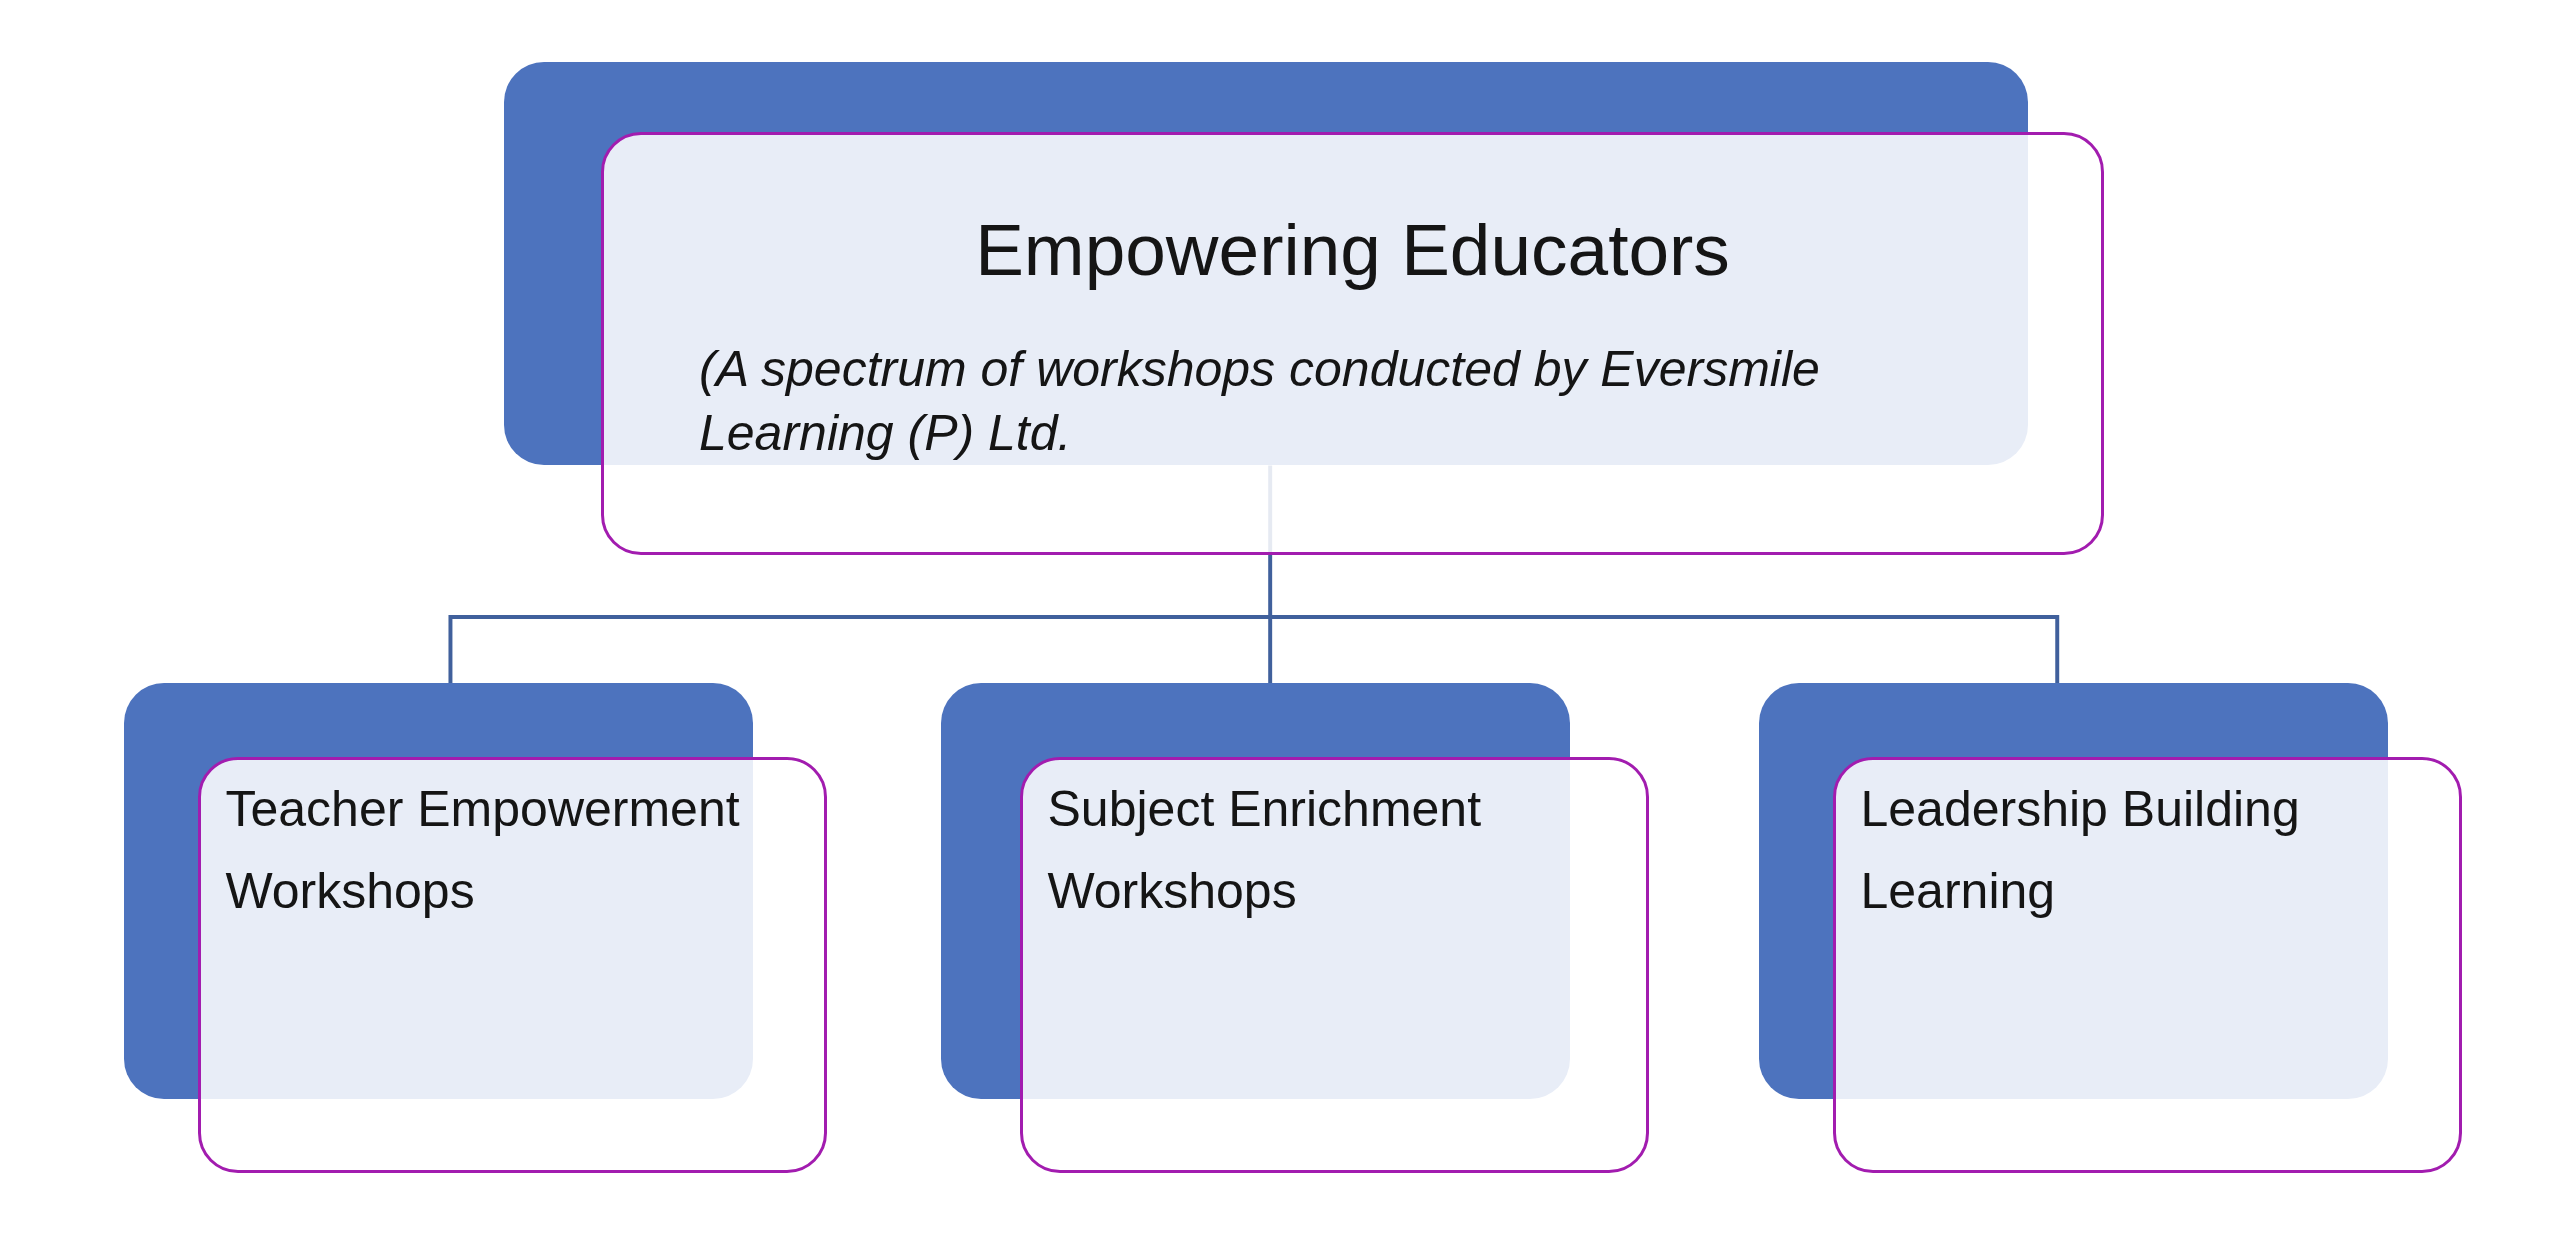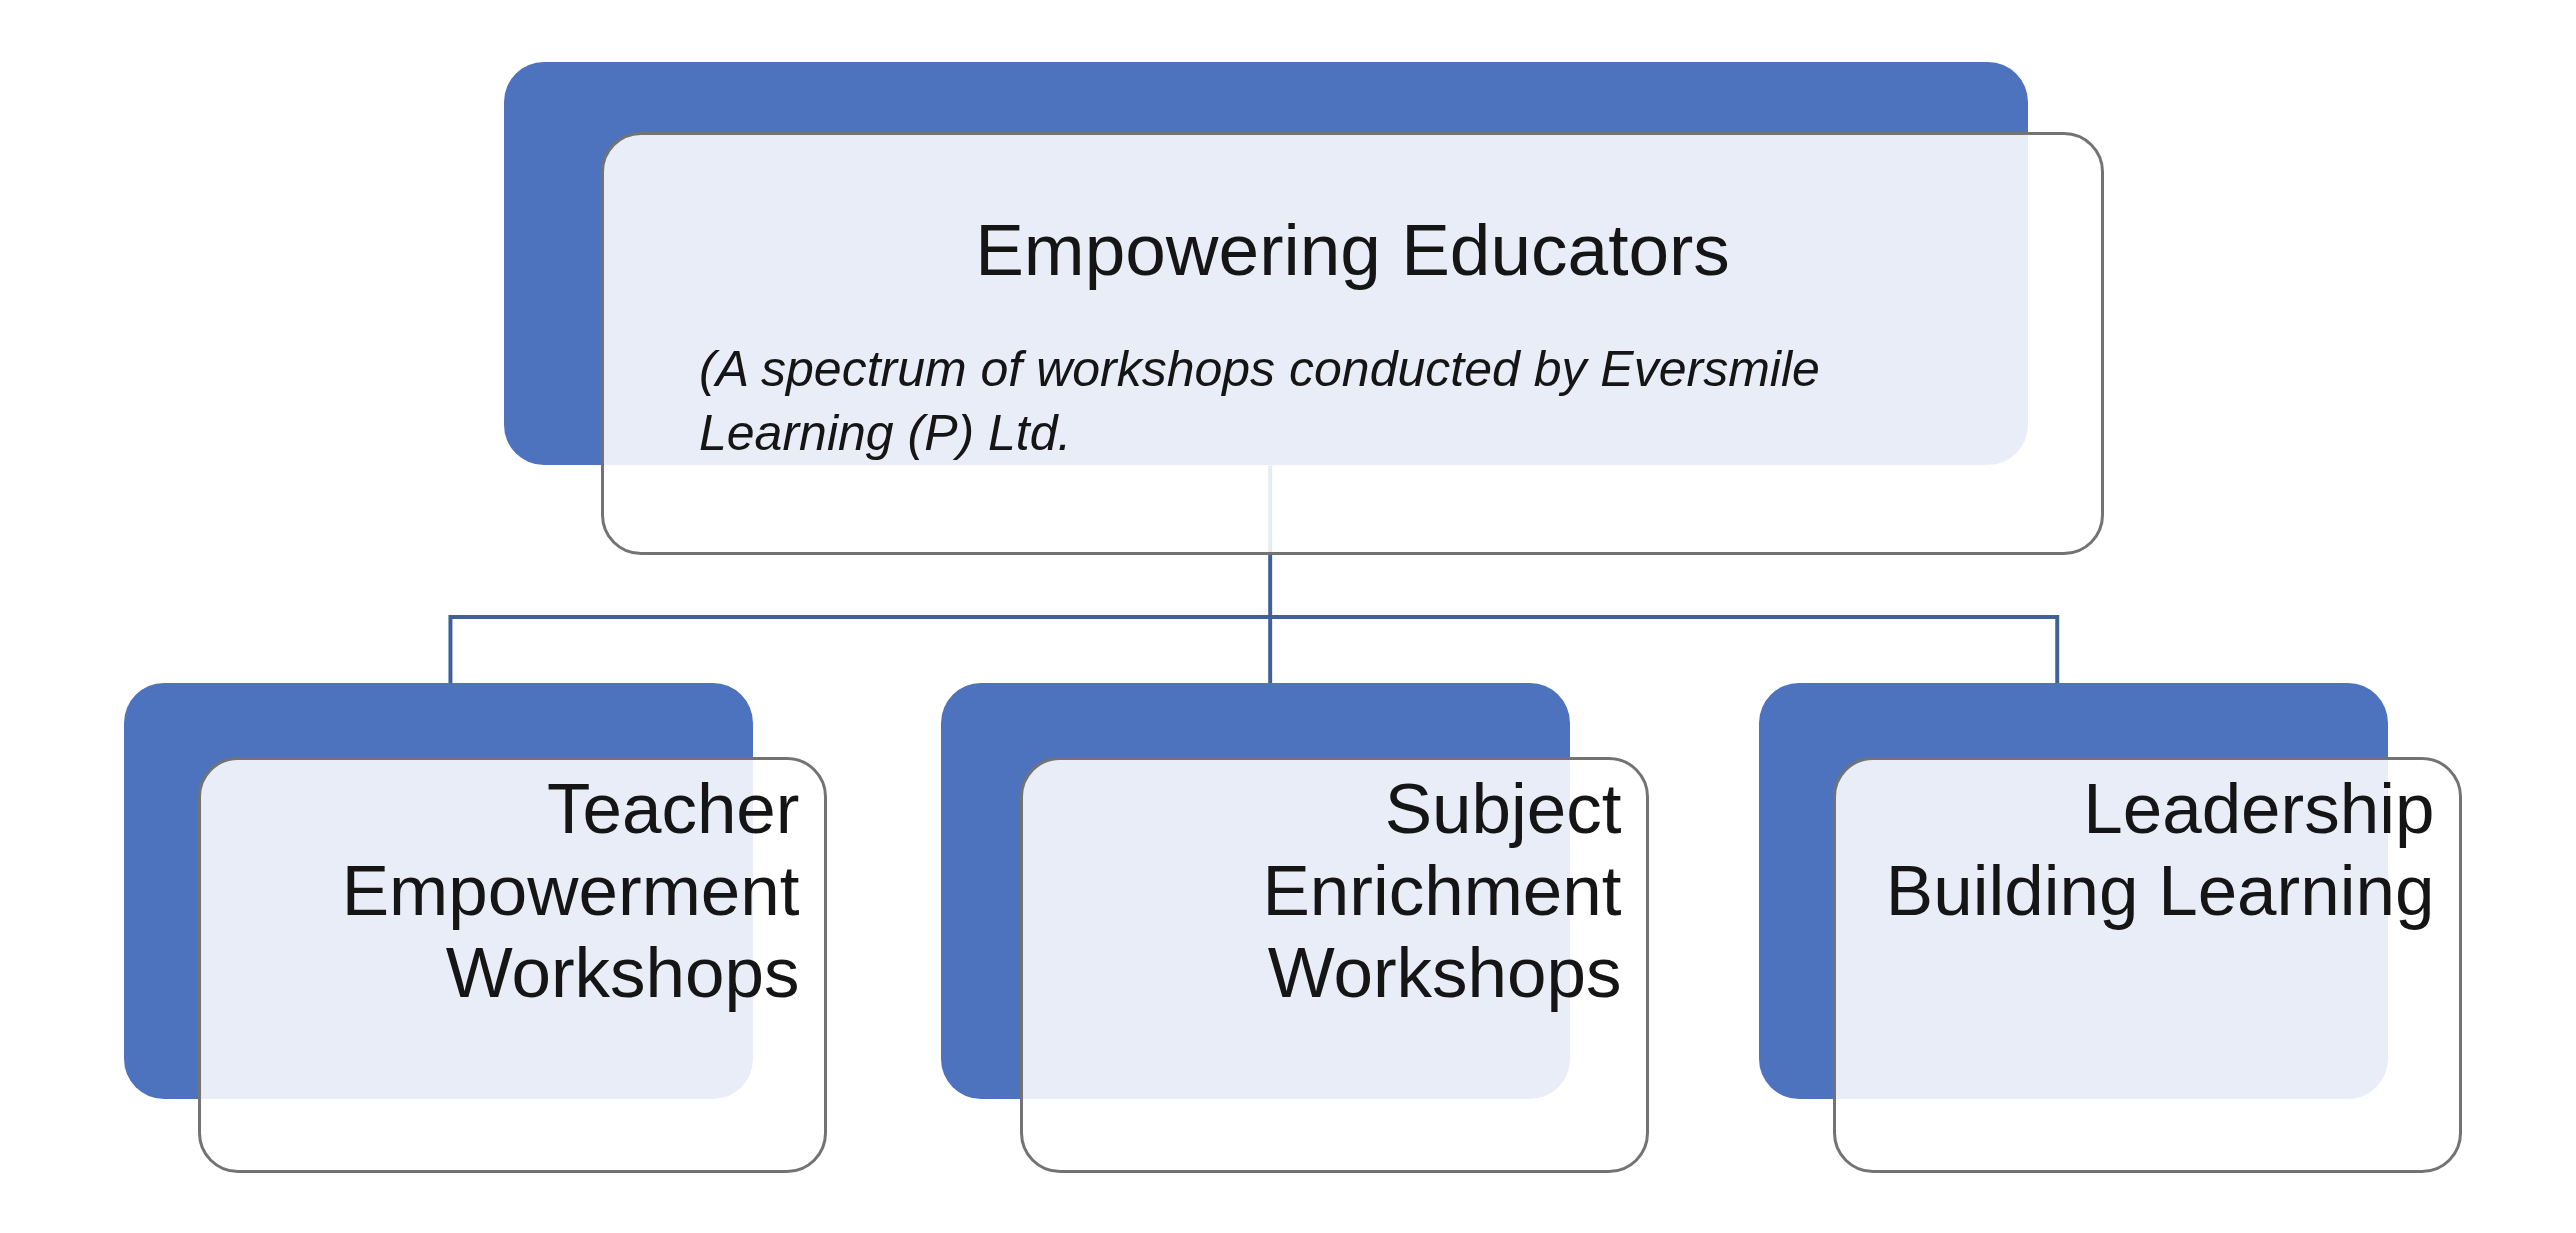--- a/index.html
+++ b/index.html
@@ -19,21 +19,21 @@
   }
   .shape-back {
     position: absolute;
     background: #4D73BE;
     border-radius: 40px;
     z-index: 1;
   }
   .shape-front {
     position: absolute;
     background: rgba(255,255,255,0.87);
-    border: 3px solid #737373;
+    border: 3px solid #a21caf;
     border-radius: 40px;
     box-sizing: border-box;
     z-index: 2;
     display: flex;
     flex-direction: column;
     align-items: center;
   }
   
   .root-back  { left: 504px; top: 62px;  width: 1524px; height: 403px; }
   .root-front { left: 601px; top: 132px; width: 1503px; height: 423px; padding-top: 69px; }
@@ -57,23 +57,23 @@
     justify-content: flex-start;
     padding-top: 8px;
   }
   .back-1  { left: 124px; }
   .front-1 { left: 198px; }
   .back-2  { left: 941px; }
   .front-2 { left: 1020px; }
   .back-3  { left: 1759px; }
   .front-3 { left: 1833px; }
   .child-label {
-    font-size: 71px;
+    font-size: 50px;
     line-height: 82px;
-    text-align: right;
+    text-align: left;
     width: 574px;
   }
 </style>
 </head>
 <body>
 
 <div class="canvas">
 
   <svg class="connectors" width="2576" height="1234" viewBox="0 0 2602 1246">
     <path d="M455 692 L455 623 L2078 623 L2078 692" fill="none" stroke="#40609C" stroke-width="4"></path>

